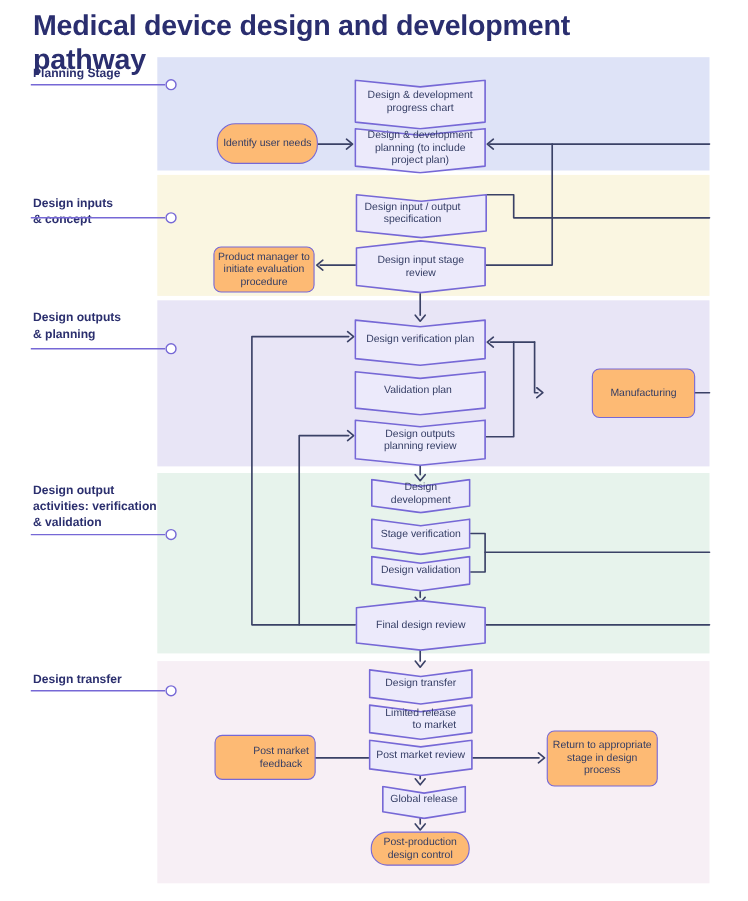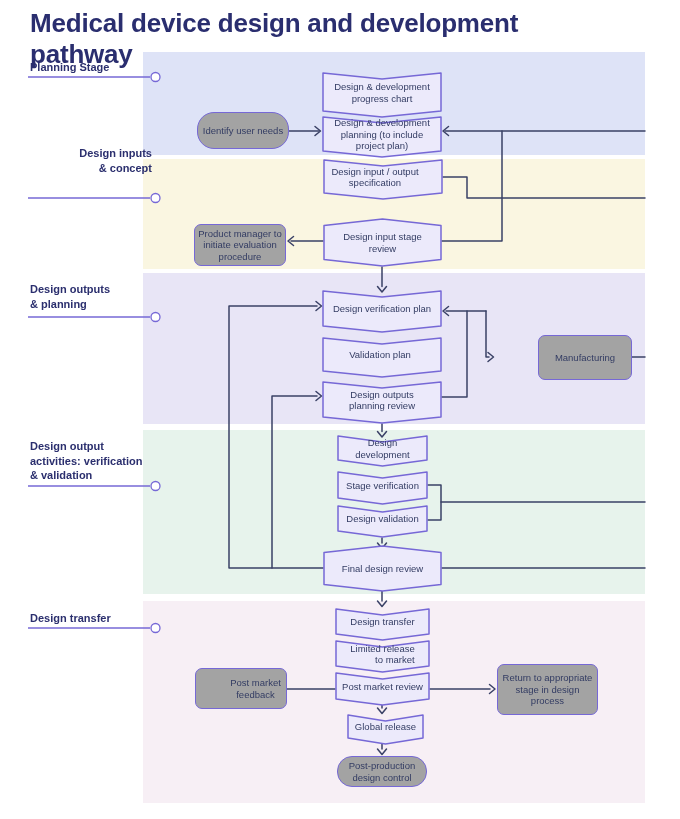--- a/index.html
+++ b/index.html
@@ -16,35 +16,35 @@
   #band-2{top:159px;height:110px;background:#faf6e1;}
   #band-3{top:273px;height:151px;background:#e8e5f6;}
   #band-4{top:430px;height:164px;background:#e7f3ec;}
   #band-5{top:601px;height:202px;background:#f7eff5;}
   .stage-label{
     position:absolute;left:30px;width:122px;
     font-size:11px;line-height:14.5px;font-weight:bold;color:#2b2f6e;
     white-space:pre-line;
   }
   #stage-label-1{top:60px;}
-  #stage-label-2{top:146px;text-align:right;}
+  #stage-label-2{top:178px;}
   #stage-label-3{top:282px;}
   #stage-label-4{top:439px;}
   #stage-label-5{top:611px;}
   #connectors{position:absolute;left:0;top:0;z-index:2;}
   .node{
     position:absolute;z-index:3;display:flex;align-items:center;justify-content:center;
     text-align:center;font-size:9.5px;line-height:11.5px;color:#333c63;
     box-sizing:border-box;
   }
   .node .lbl{white-space:pre-line;position:relative;z-index:1;}
   .node svg.shape{position:absolute;left:0;top:0;z-index:0;}
   .banner{padding:2px 4px 7px 4px;}
   .hexnode{padding:0 4px;}
-  .rectnode{background:#a3a3a3;border:1.5px solid #7668d6;border-radius:7px;padding:1px 3px;}
+  .rectnode{background:#fdba74;border:1.5px solid #7668d6;border-radius:7px;padding:1px 3px;}
   .stadium{border-radius:17px;}
 </style>
 </head>
 <body>
 
 <div id="canvas">
 
   <div id="page-title">Medical device design and development pathway</div>
 
   <div class="band" id="band-1"></div>
@@ -151,21 +151,21 @@
 
   <div class="node banner" style="left:322px;top:116px;width:120px;height:42px;">
       <svg class="shape" width="120" height="42" viewBox="0 0 120 42">
         <path d="M1 1 L60 7 L119 1 L119 35 L60 41 L1 35 Z" fill="#eceafb" stroke="#7668d6" stroke-width="1.5" stroke-linejoin="round"></path>
       </svg>
       <span class="lbl">Design &amp; development
 planning (to include
 project plan)</span>
     </div>
 
-  <div class="node banner" style="left:323px;top:159px;width:104px;height:41px;">
+  <div class="node banner" style="left:323px;top:176px;width:104px;height:41px;">
       <svg class="shape" width="120" height="41" viewBox="0 0 120 41">
         <path d="M1 1 L60 7 L119 1 L119 34 L60 40 L1 34 Z" fill="#eceafb" stroke="#7668d6" stroke-width="1.5" stroke-linejoin="round"></path>
       </svg>
       <span class="lbl">Design input / output
 specification</span>
     </div>
 
   <div class="node rectnode" style="left:194px;top:224px;width:92px;height:42px;">
       <span class="lbl">Product manager to
 initiate evaluation

